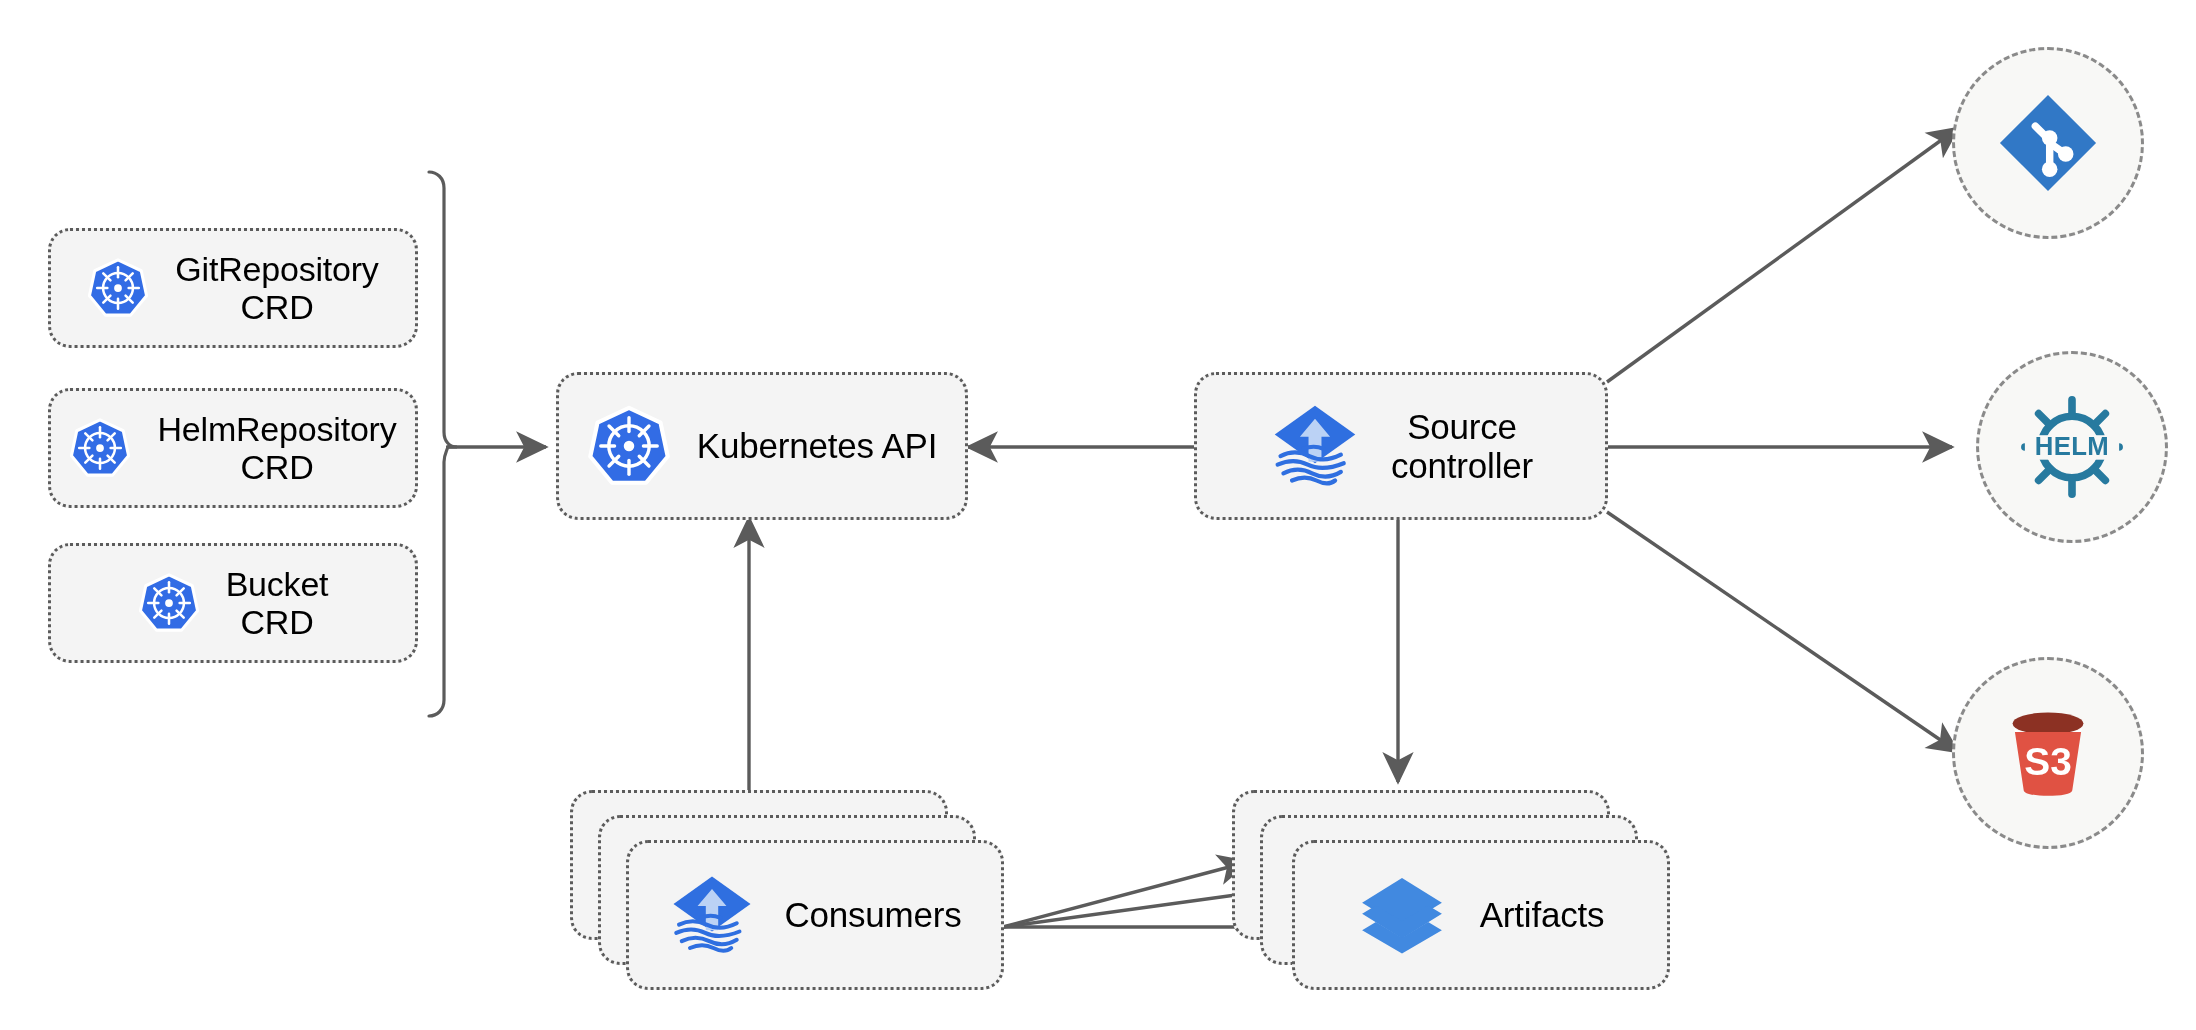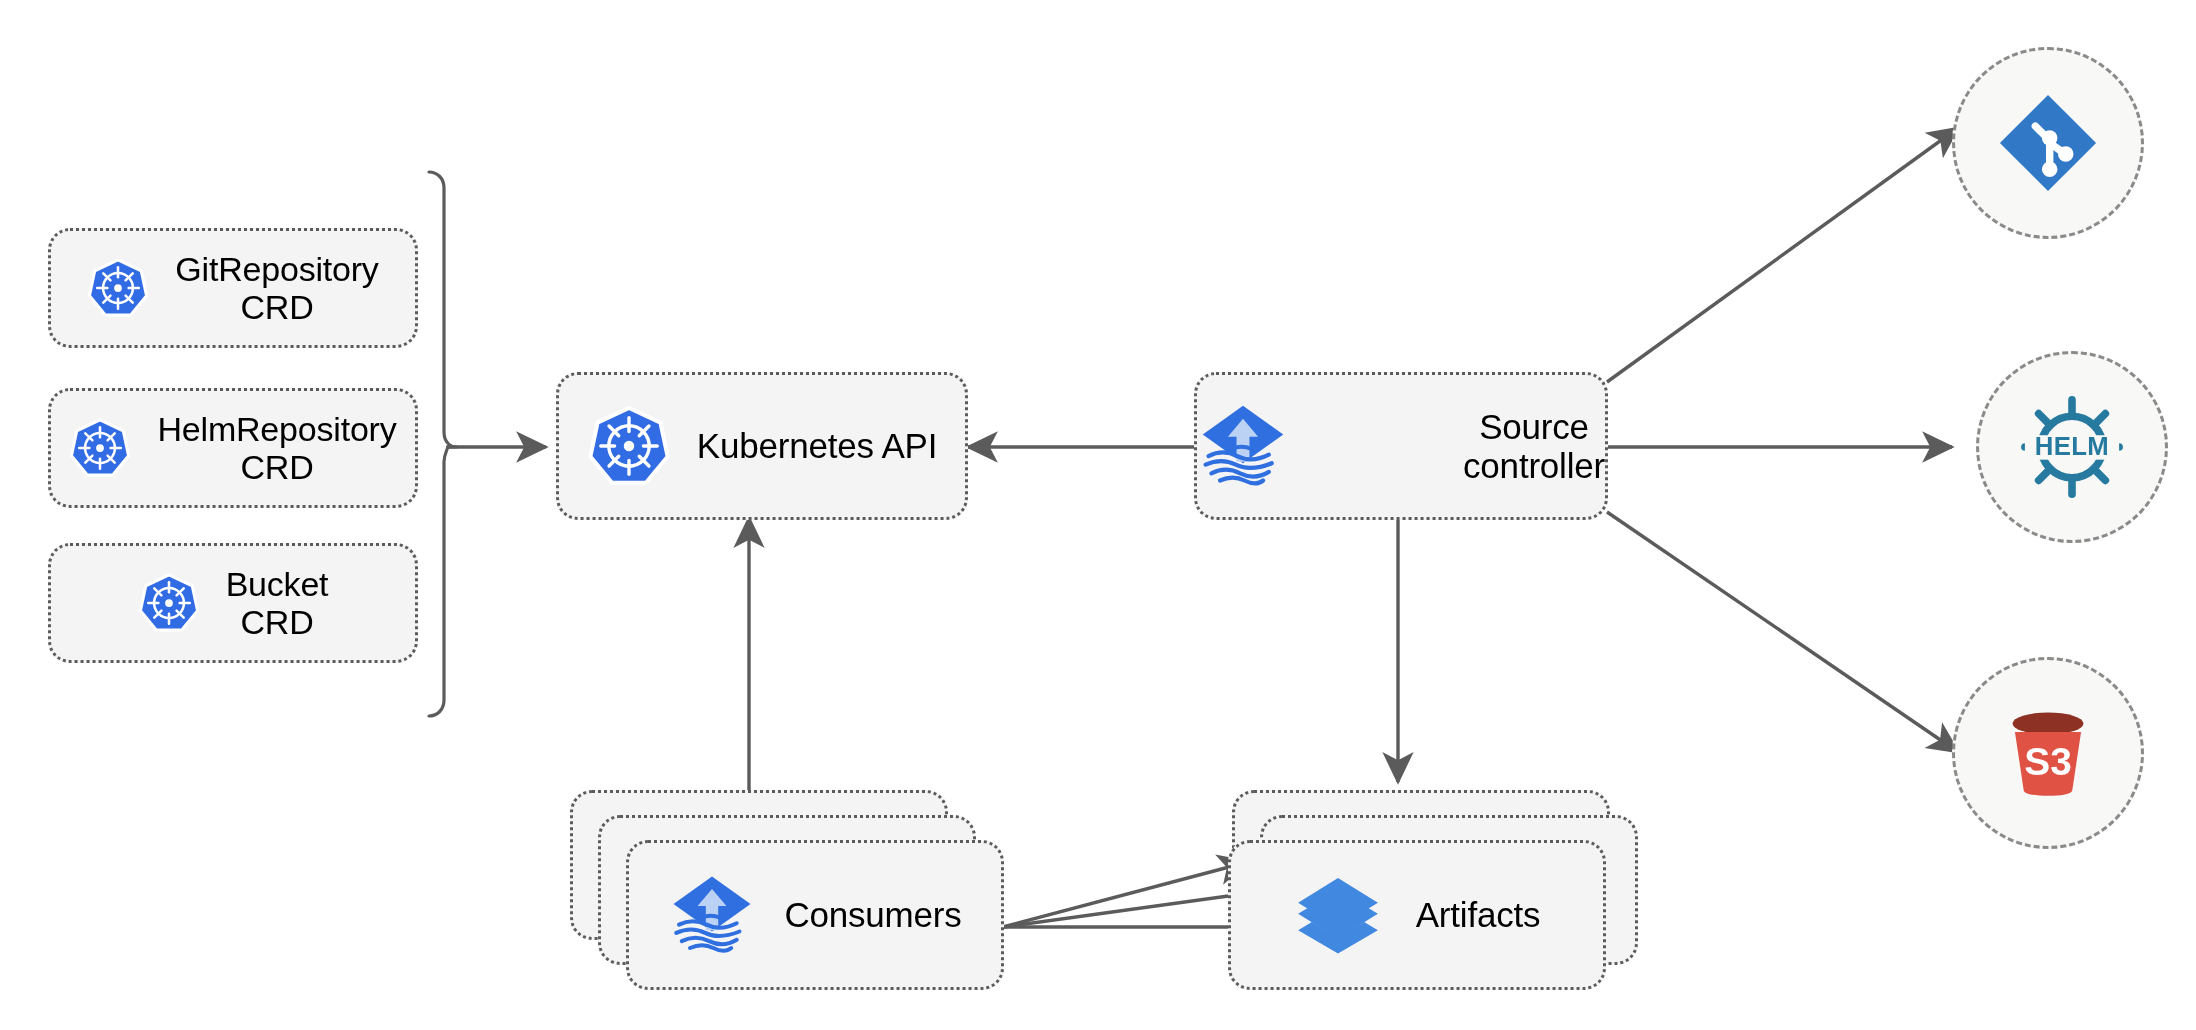--- a/index.html
+++ b/index.html
@@ -204,21 +204,21 @@
           <line x1="47.2" y1="16.8" x2="39.8" y2="24.2"></line>
           <line x1="24.2" y1="39.8" x2="16.8" y2="47.2"></line>
         </g>
         <circle cx="32" cy="32" r="4" fill="#ffffff"></circle>
       </svg>
       <span class="node-label">Kubernetes API</span>
     </div>
   </div>
 
   <div class="node layer-nodes" style="left:1194px; top:372px; width:414px; height:148px;">
-    <div class="node-inner" style="gap:30px;justify-content:space-between;">
+    <div class="node-inner" style="gap:30px;">
       <svg class="node-icon" width="92" height="92" viewBox="0 0 64 64">
         <path d="M32 4 L60 24 L32 44 L4 24 Z" fill="#2F6FE0"></path>
         <path d="M32 13 L42.5 25.5 L36.5 25.5 L36.5 43 L27.5 43 L27.5 25.5 L21.5 25.5 Z" fill="#BBD2F5"></path>
         <g stroke="#2F6FE0" stroke-width="2.9" fill="none" stroke-linecap="round">
           <path d="M8 39 Q18 34 28 39 Q38 44 50 38"></path>
           <path d="M6 45 Q17 40 27 45 Q37 50 52 44"></path>
           <path d="M10 51 Q20 46 30 51 Q40 56 50 50"></path>
           <path d="M16 56 Q25 52 33 56 Q41 60 46 56"></path>
           <path d="M24 34 Q31 31 38 34"></path>
         </g>
@@ -242,21 +242,21 @@
           <path d="M16 56 Q25 52 33 56 Q41 60 46 56"></path>
           <path d="M24 34 Q31 31 38 34"></path>
         </g>
       </svg>
       <span class="node-label">Consumers</span>
     </div>
   </div>
 
   <div class="stack-card layer-nodes" style="left:1232px; top:790px; width:378px; height:150px;"></div>
   <div class="stack-card layer-nodes" style="left:1260px; top:815px; width:378px; height:150px;"></div>
-  <div class="node layer-nodes" style="left:1228px; top:840px; width:378px; height:150px;">
+  <div class="node layer-nodes" style="left:1292px; top:840px; width:378px; height:150px;">
     <div class="node-inner" style="gap:34px;">
       <svg class="node-icon" width="88" height="88" viewBox="0 0 64 64">
         <path d="M32 5 L61 23 L32 41 L3 23 Z" fill="#4189E0"></path>
         <path d="M3 31 L13 25 L32 36.5 L51 25 L61 31 L32 49 Z" fill="#4189E0"></path>
         <path d="M3 43 L13 37 L32 48.5 L51 37 L61 43 L32 60 Z" fill="#4189E0"></path>
       </svg>
       <span class="node-label">Artifacts</span>
     </div>
   </div>
 

